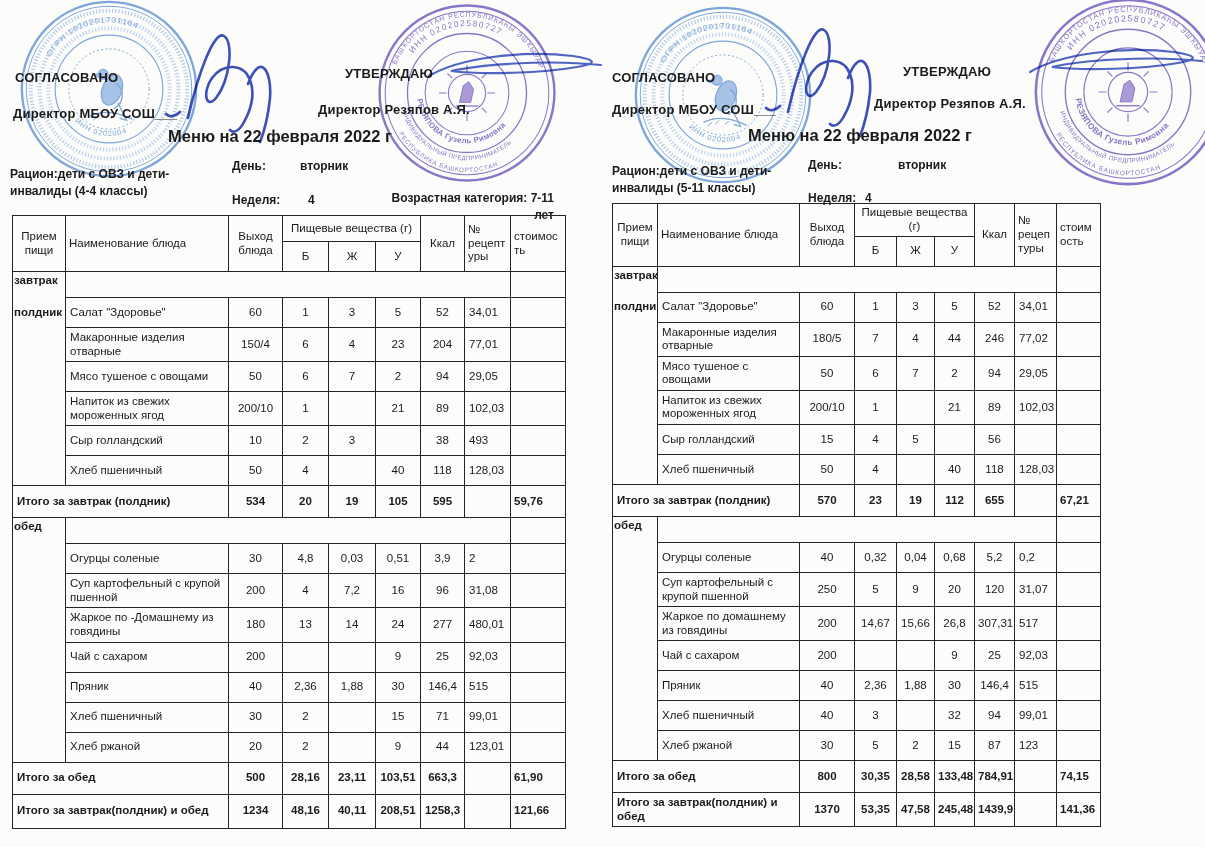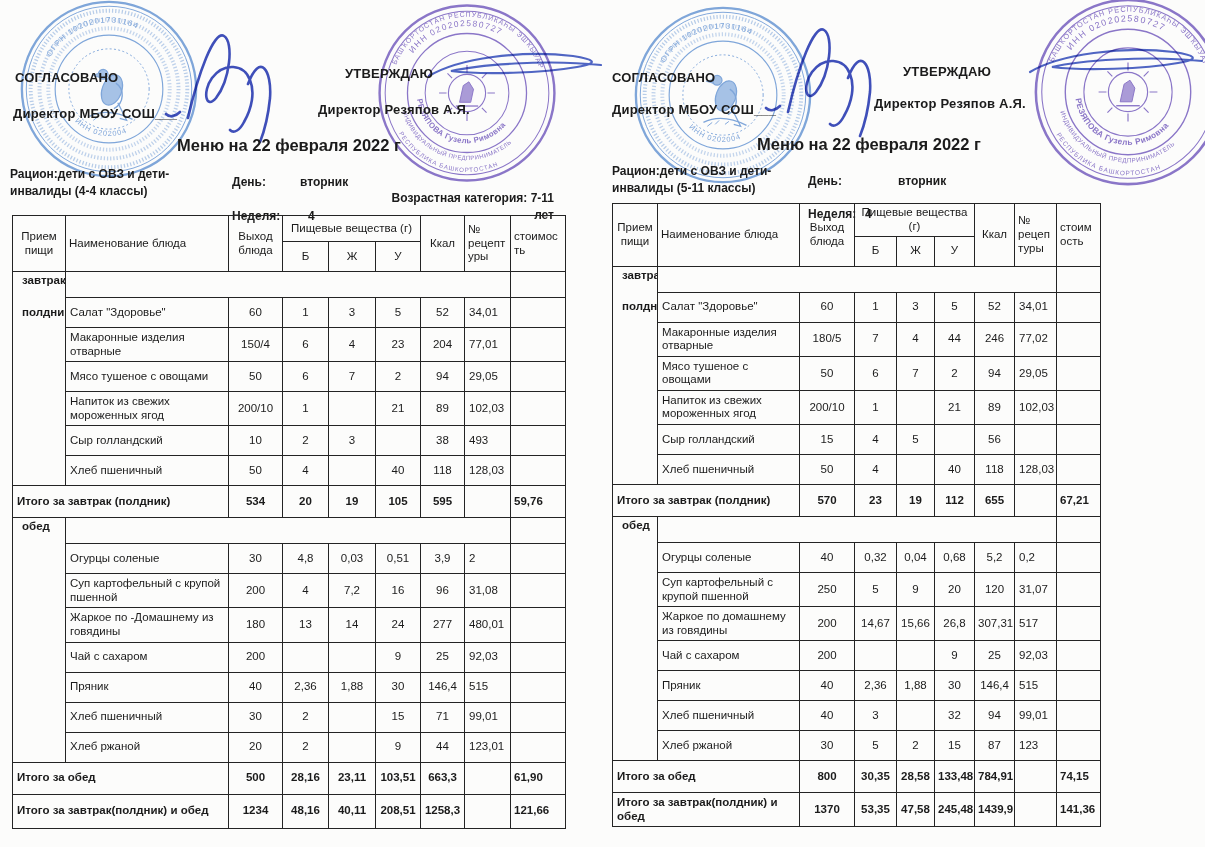--- a/index.html
+++ b/index.html
@@ -6,23 +6,23 @@
   body{
     width:1205px;height:847px;position:relative;overflow:hidden;
     background:#fcfcfb;color:#1b1b1b;
     font-family:"Liberation Sans", sans-serif;
   }
   .doc{position:absolute;top:0;height:847px;overflow:hidden;}
   .doc0{left:0;width:602px;}
   .doc1{left:602px;width:603px;}
 
   .hdr{position:absolute;font-size:13px;font-weight:700;letter-spacing:.2px;white-space:nowrap;}
-  .title{position:absolute;font-size:16.5px;font-weight:700;white-space:nowrap;margin:9px;}
+  .title{position:absolute;font-size:16.5px;font-weight:700;white-space:nowrap;margin:0;}
   .ration{position:absolute;font-size:12px;font-weight:700;line-height:1.45;}
-  .kv{position:absolute;font-size:12px;font-weight:700;white-space:nowrap;margin-top:16px;}
+  .kv{position:absolute;font-size:12px;font-weight:700;white-space:nowrap;}
   .age{position:absolute;font-size:12px;font-weight:700;line-height:1.4;text-align:right;margin:12px;}
 
   
   .doc0 .agreed{left:15px;top:70px;}
   .doc0 .agreed-line{left:13px;top:106px;}
   .doc0 .approved{left:345px;top:66px;}
   .doc0 .approved-line{left:318px;top:102px;}
   .doc0 .title{left:168px;top:127px;}
   .doc0 .ration{left:10px;top:166px;}
   .doc0 .day-l{left:232px;top:159px;}   .doc0 .day-v{left:300px;top:159px;}
@@ -52,21 +52,21 @@
   .row-spacer{height:26px;}
   .row-dish{height:30px;}
   .row-total{height:32px;margin-left:28px;}
   .row-grand{height:34px;}
   td{font-size:11.5px;padding:3px 3px;line-height:1.18;}
   .cell-dish{text-align:left;padding-left:4px;}
   .cell-num{text-align:center;}
   .cell-recipe{text-align:left;padding-left:4px;}
   .cell-cost{text-align:left;padding-left:3px;}
   .cell-meal{vertical-align:top;padding:2px 1px;}
-  .meal-label{font-weight:700;font-size:11.5px;padding-left:8px;}
+  .meal-label{font-weight:700;font-size:11.5px;}
   .meal-label-1{margin-top:18px;}
   .cell-total-label{font-weight:700;text-align:left;padding-left:4px;}
   .cell-total-val{font-weight:700;}
   .row-grand td{font-weight:700;}
 
   .stamp{position:absolute;mix-blend-mode:multiply;opacity:.88;}
   .sig{position:absolute;mix-blend-mode:multiply;opacity:.9;}
 </style>
 </head>
 <body>

